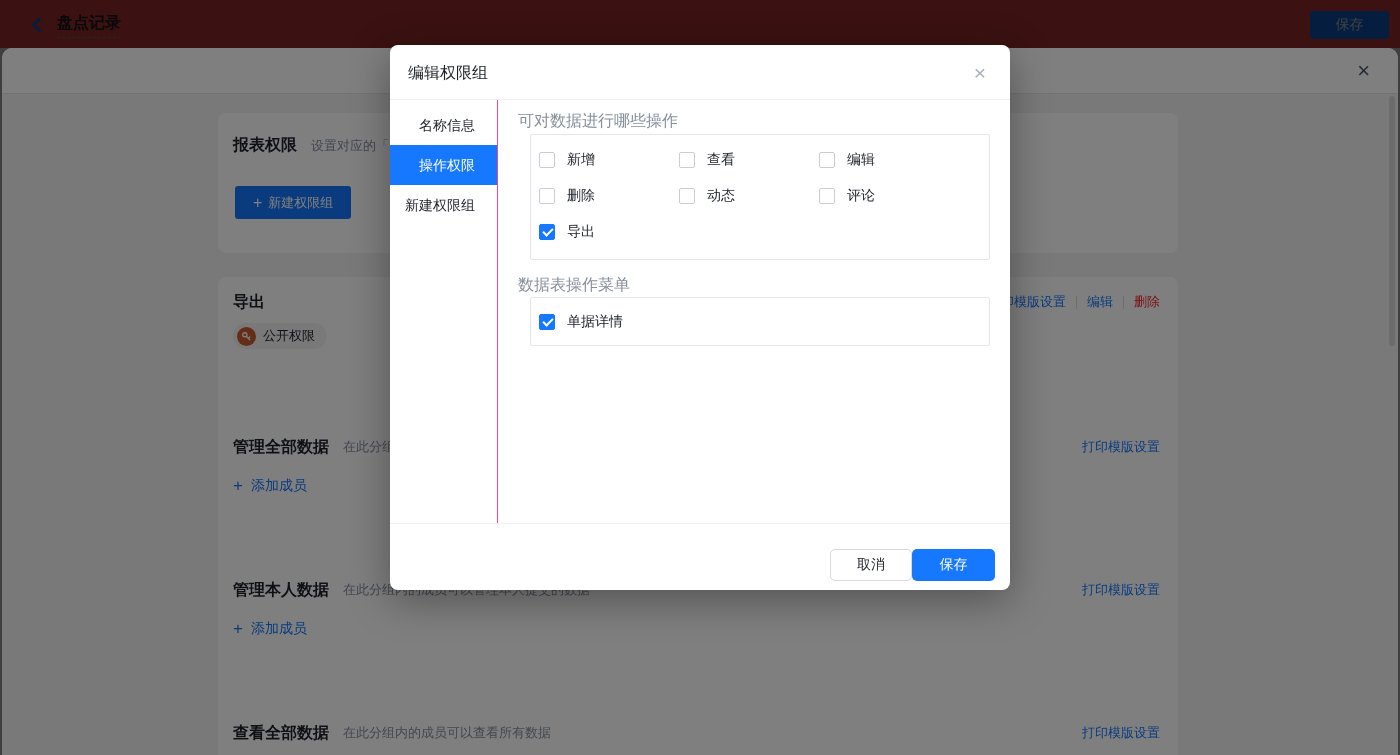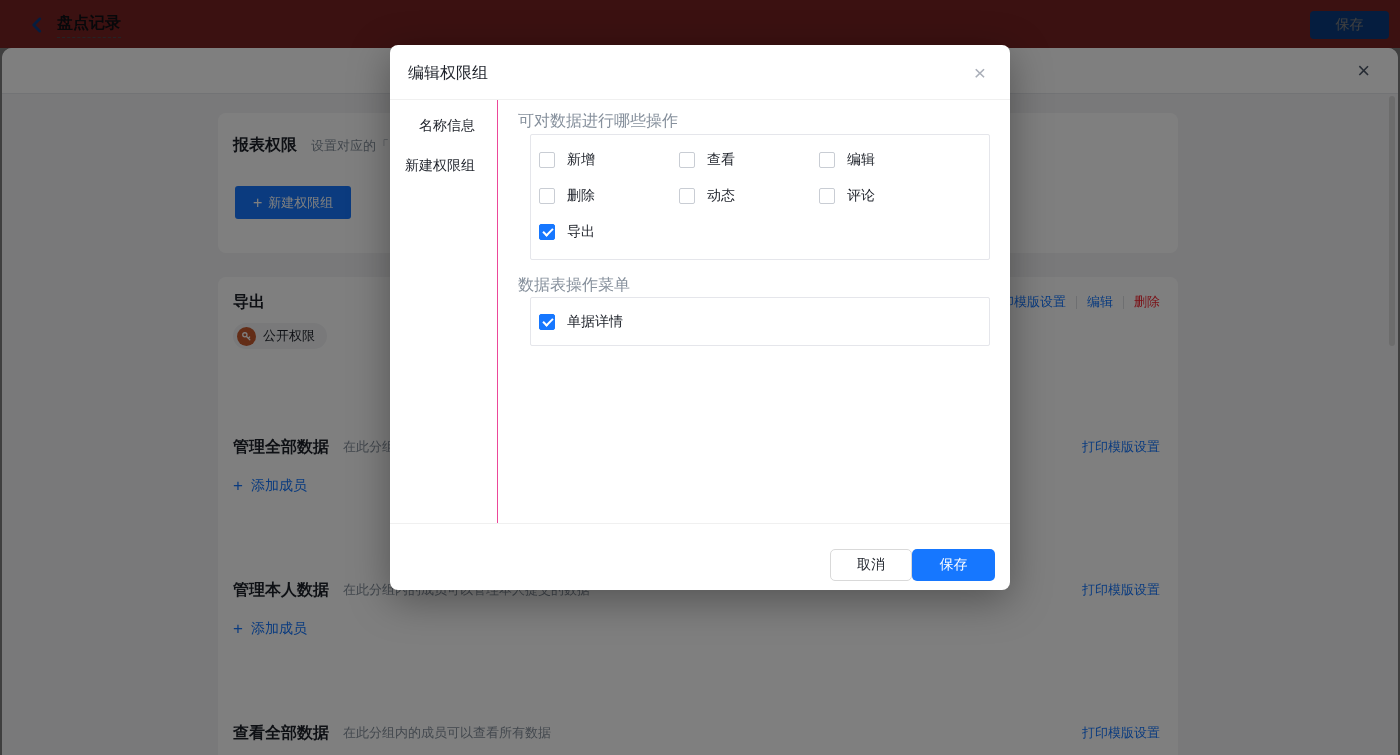--- a/index.html
+++ b/index.html
@@ -167,20 +167,21 @@
   <div class="overlay2"></div>
 
   <div class="modal">
     <div class="modal-header">
       <span class="modal-title">编辑权限组</span>
       <span class="modal-close">×</span>
     </div>
 
     <div class="modal-side">
       <div class="tab">名称信息</div>
+      <div class="tab active">操作权限</div>
       <div class="tab">新建权限组</div>
     </div>
 
     <div class="modal-body">
       <div class="grp-label lbl-ops">可对数据进行哪些操作</div>
 
       <div class="cb-box box-ops">
         <div class="cb-item">
           <span class="cb"></span>
           <span class="cb-label">新增</span>

